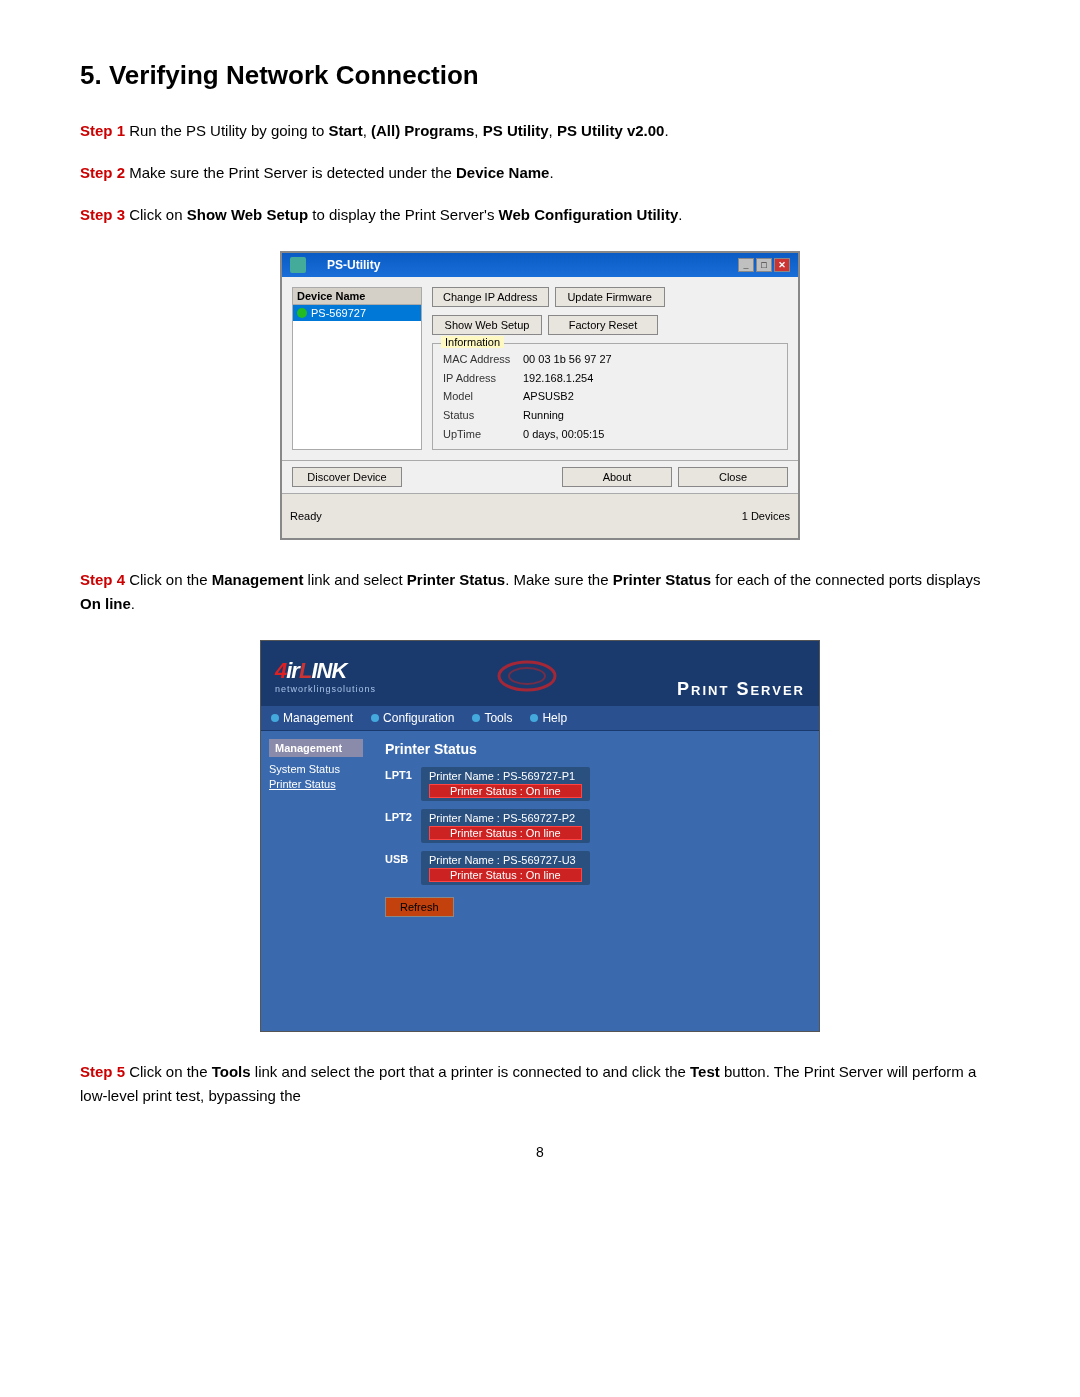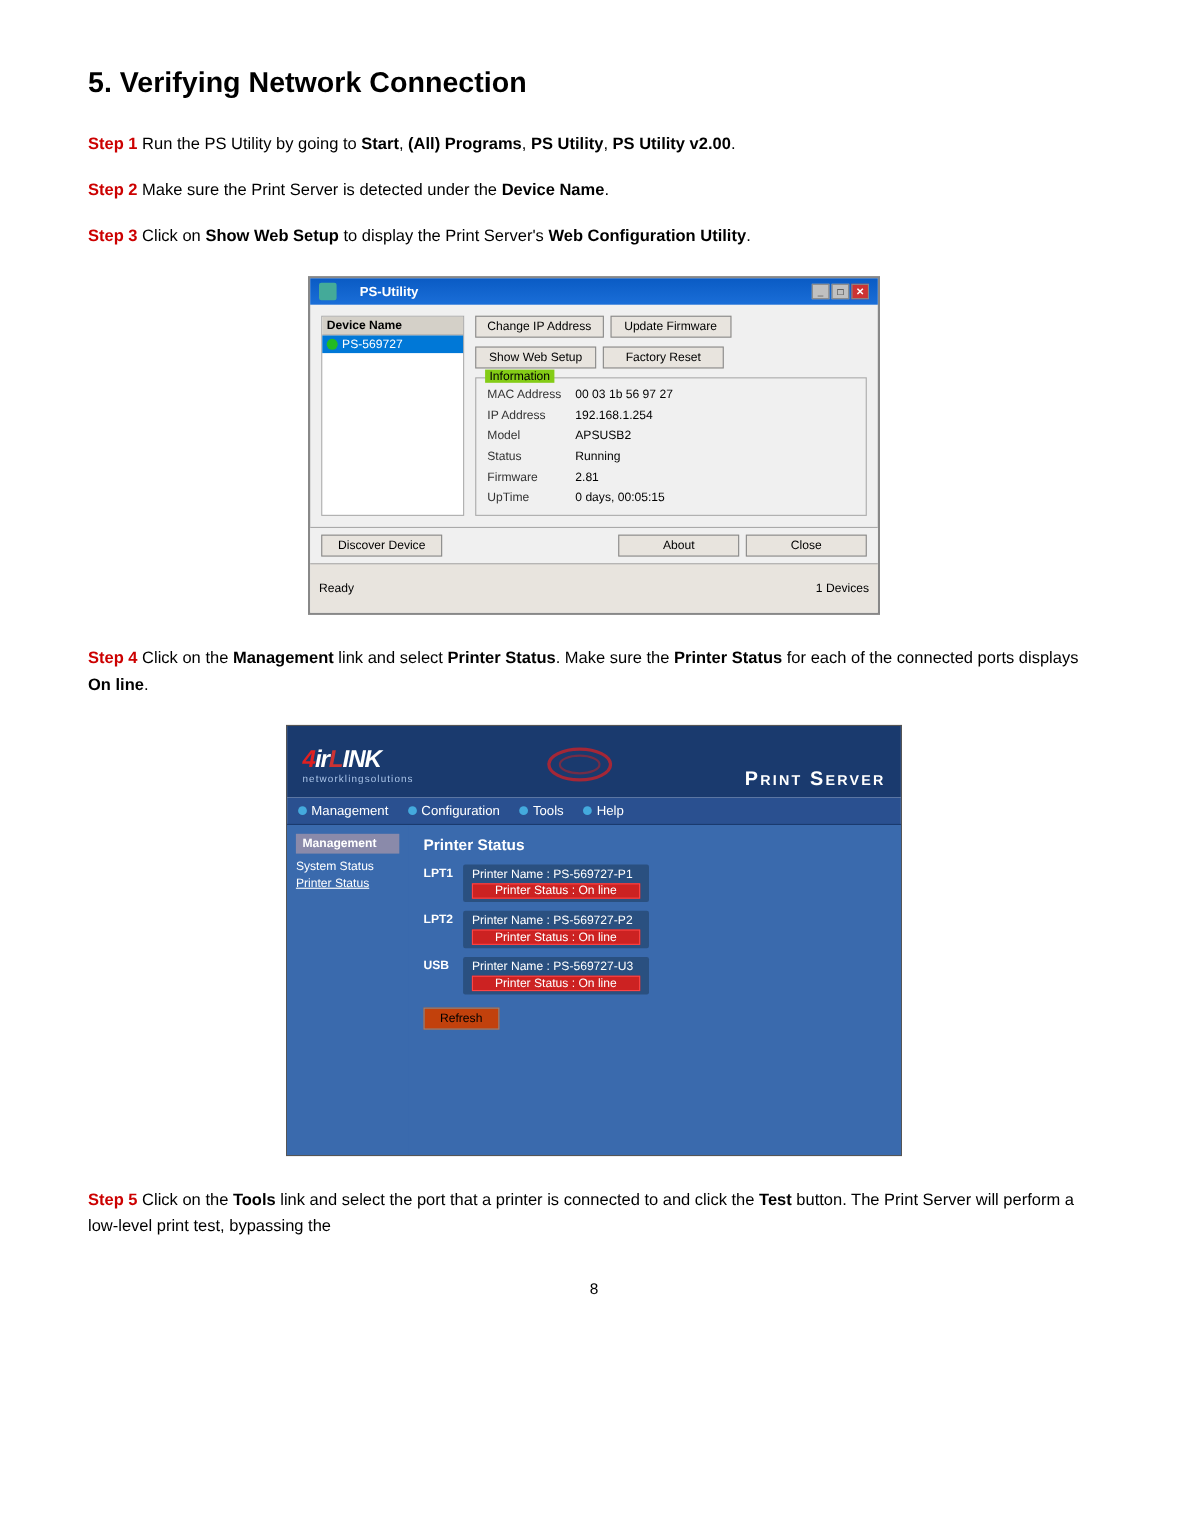--- a/index.html
+++ b/index.html
@@ -132,21 +132,21 @@
     .ps-info-group {
       border: 1px solid #aaa;
       padding: 6px 10px;
       position: relative;
       background: #f0f0f0;
     }
     .ps-info-legend {
       position: absolute;
       top: -8px;
       left: 8px;
-      background: #84cc16;
+      background: #fef9c3;
       padding: 0 4px;
       font-size: 11px;
       text-align: right;
     }
     .ps-info-row {
       display: flex;
       gap: 10px;
       font-size: 11px;
       line-height: 1.7;
     }
@@ -391,24 +391,20 @@
           <span class="ps-info-label">IP Address</span>
           <span class="ps-info-value">192.168.1.254</span>
         </div>
         <div class="ps-info-row">
           <span class="ps-info-label">Model</span>
           <span class="ps-info-value">APSUSB2</span>
         </div>
         <div class="ps-info-row">
           <span class="ps-info-label">Status</span>
           <span class="ps-info-value">Running</span>
-        </div>
-        <div class="ps-info-row">
-          <span class="ps-info-label">Firmware</span>
-          <span class="ps-info-value">2.81</span>
         </div>
         <div class="ps-info-row">
           <span class="ps-info-label">UpTime</span>
           <span class="ps-info-value">0 days, 00:05:15</span>
         </div>
       </div>
     </div>
   </div>
 
   <div class="ps-footer">

